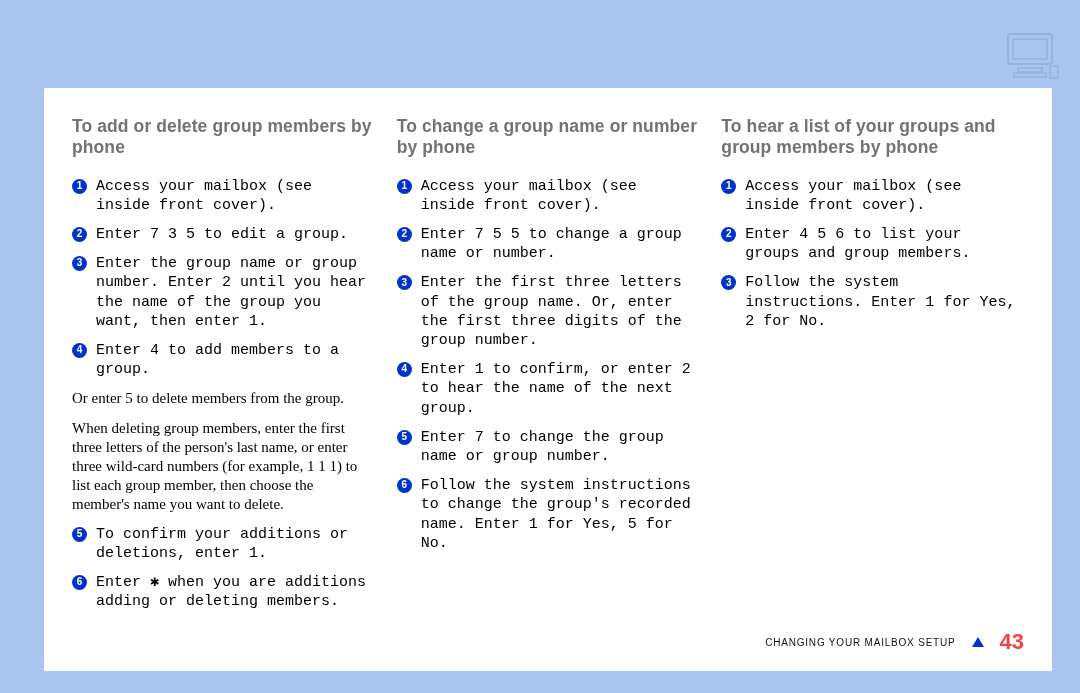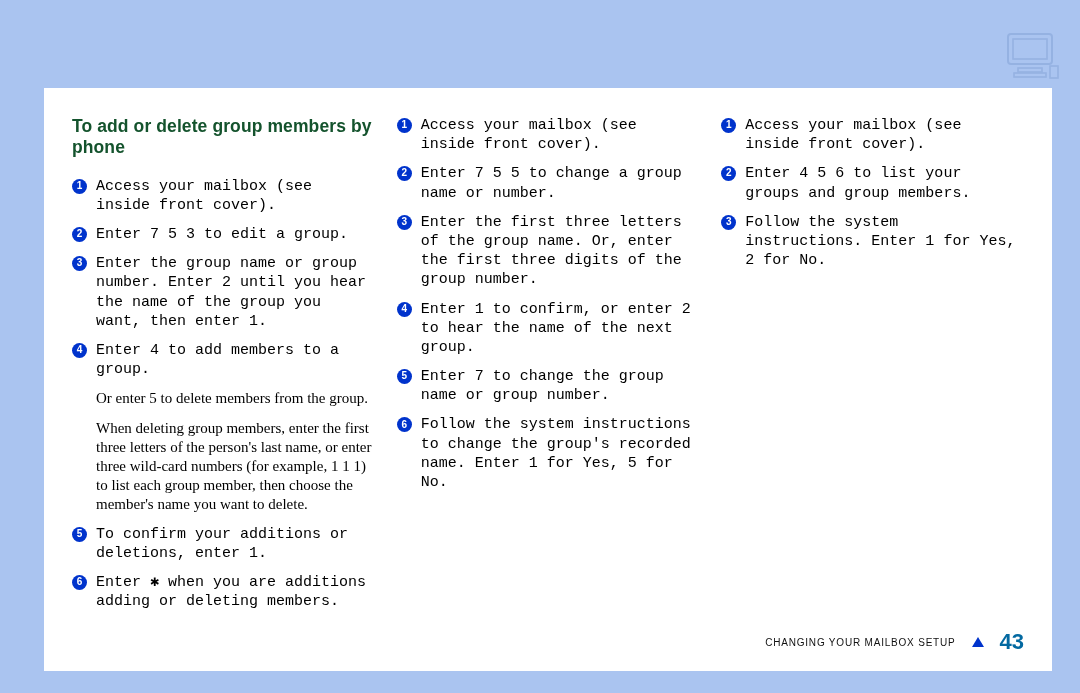--- a/index.html
+++ b/index.html
@@ -29,21 +29,21 @@
     gap: 22px;
     height: 100%;
   }
   .col {
     flex: 1 1 0;
     min-width: 0;
   }
   .heading {
     font-family: Arial, Helvetica, sans-serif;
     font-weight: 800;
-    color: #14532d;
+    color: #737373;
     font-size: 17.5px;
     line-height: 1.22;
     margin-bottom: 18px;
     letter-spacing: 0.1px;
   }
   .step {
     display: flex;
     align-items: flex-start;
     gap: 9px;
     margin-bottom: 10px;
@@ -61,21 +61,20 @@
     font-family: Arial, Helvetica, sans-serif;
     font-size: 10px;
     font-weight: 700;
     display: flex;
     align-items: center;
     justify-content: center;
     margin-top: 2px;
   }
   .step-text { flex: 1 1 auto; font-family: Liberation Mono, monospace; }
   .sub {
-    margin-left: 24px;
     margin-bottom: 10px;
     margin-top: 6px;
     font-size: 15px;
     line-height: 1.28;
   }
   .footer {
     position: absolute;
     right: 28px;
     bottom: 16px;
     display: flex;
@@ -90,21 +89,21 @@
   }
   .footer-tri {
     width: 0; height: 0;
     border-left: 6px solid transparent;
     border-right: 6px solid transparent;
     border-bottom: 10px solid #0033cc;
   }
   .footer-num {
     font-weight: 900;
     font-size: 22px;
-    color: #0369a1;
+    color: #ef4444;
   }
 </style>
 </head>
 <body>
 
 <div class="watermark">
   <svg width="58" height="50" viewBox="0 0 58 50">
     <rect x="4" y="4" width="44" height="30" rx="3" fill="none" stroke="#6f91c9" stroke-width="2"></rect>
     <rect x="9" y="9" width="34" height="20" fill="none" stroke="#6f91c9" stroke-width="1.6"></rect>
     <rect x="14" y="38" width="24" height="4" fill="none" stroke="#6f91c9" stroke-width="1.6"></rect>
@@ -117,21 +116,21 @@
   <div class="columns">
 
     <div class="col">
       <div class="heading">To add or delete group members by phone</div>
       <div class="step">
           <div class="bullet">1</div>
           <div class="step-text">Access your mailbox (see inside front cover).</div>
         </div>
       <div class="step">
           <div class="bullet">2</div>
-          <div class="step-text">Enter 7 5 3 to edit a group.</div>
+          <div class="step-text">Enter 7 3 5 to edit a group.</div>
         </div>
       <div class="step">
           <div class="bullet">3</div>
           <div class="step-text">Enter the group name or group number. Enter 2 until you hear the name of the group you want, then enter 1.</div>
         </div>
       <div class="step">
           <div class="bullet">4</div>
           <div class="step-text">Enter 4 to add members to a group.</div>
         </div>
       <div class="sub">Or enter 5 to delete members from the group.</div>
@@ -140,20 +139,21 @@
           <div class="bullet">5</div>
           <div class="step-text">To confirm your additions or deletions, enter 1.</div>
         </div>
       <div class="step">
           <div class="bullet">6</div>
           <div class="step-text">Enter ✱ when you are additions adding or deleting members.</div>
         </div>
     </div>
 
     <div class="col">
+      <div class="heading">To change a group name or number by phone</div>
       <div class="step">
           <div class="bullet">1</div>
           <div class="step-text">Access your mailbox (see inside front cover).</div>
         </div>
       <div class="step">
           <div class="bullet">2</div>
           <div class="step-text">Enter 7 5 5 to change a group name or number.</div>
         </div>
       <div class="step">
           <div class="bullet">3</div>
@@ -167,20 +167,21 @@
           <div class="bullet">5</div>
           <div class="step-text">Enter 7 to change the group name or group number.</div>
         </div>
       <div class="step">
           <div class="bullet">6</div>
           <div class="step-text">Follow the system instructions to change the group's recorded name. Enter 1 for Yes, 5 for No.</div>
         </div>
     </div>
 
     <div class="col">
+      <div class="heading">To hear a list of your groups and group members by phone</div>
       <div class="step">
           <div class="bullet">1</div>
           <div class="step-text">Access your mailbox (see inside front cover).</div>
         </div>
       <div class="step">
           <div class="bullet">2</div>
           <div class="step-text">Enter 4 5 6 to list your groups and group members.</div>
         </div>
       <div class="step">
           <div class="bullet">3</div>

